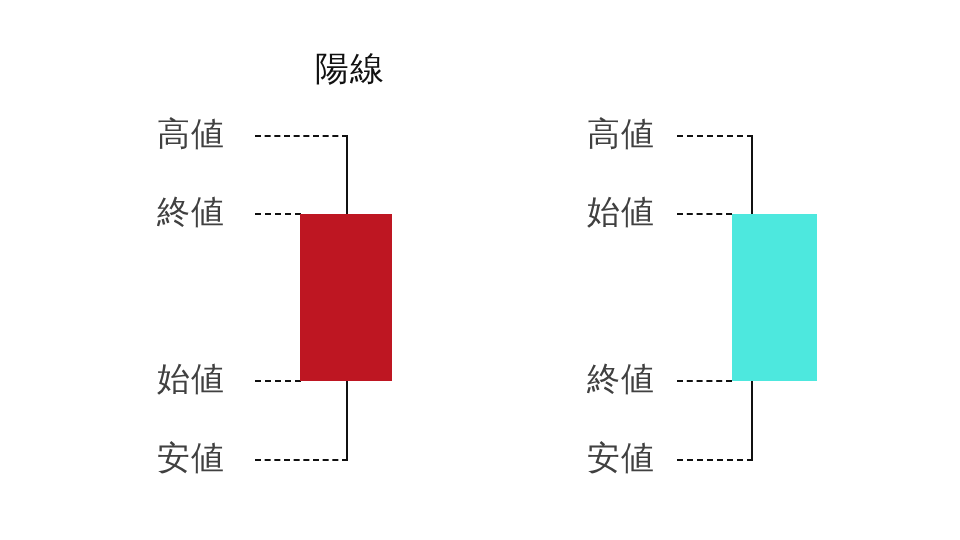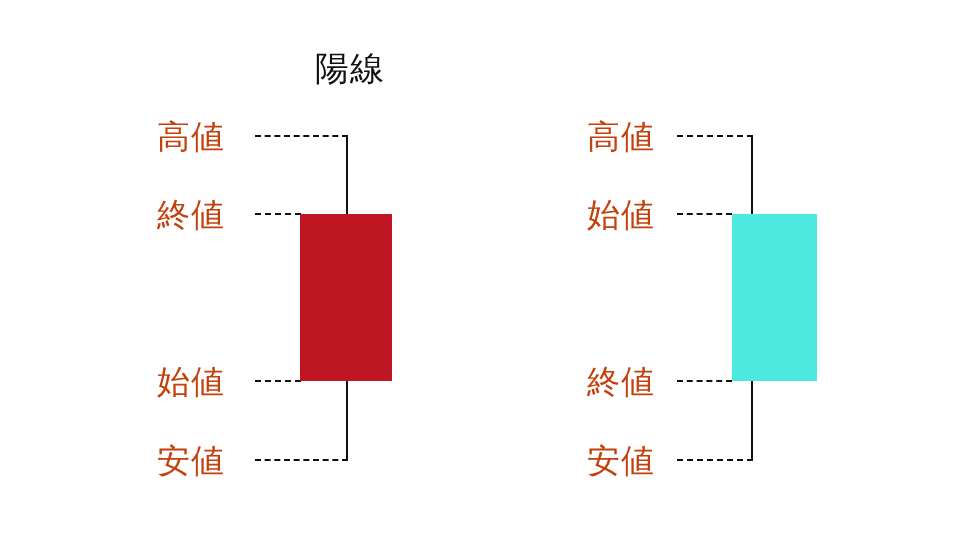--- a/index.html
+++ b/index.html
@@ -49,21 +49,22 @@
   
   .price-label {
     position: absolute;
     width: 130px;
     text-align: right;
     font-size: 33px;
     line-height: 33px;
     letter-spacing: 1px;
     white-space: nowrap;
     transform: translateY(-50%);
-    color: #c2410c;
+    color: #404040;
+    font-family: Liberation Mono, monospace;
   }
 
   
   .leader {
     position: absolute;
     height: 0;
     border-top: 2px dashed #111111;
     transform: translateY(-1px);
   }
 

